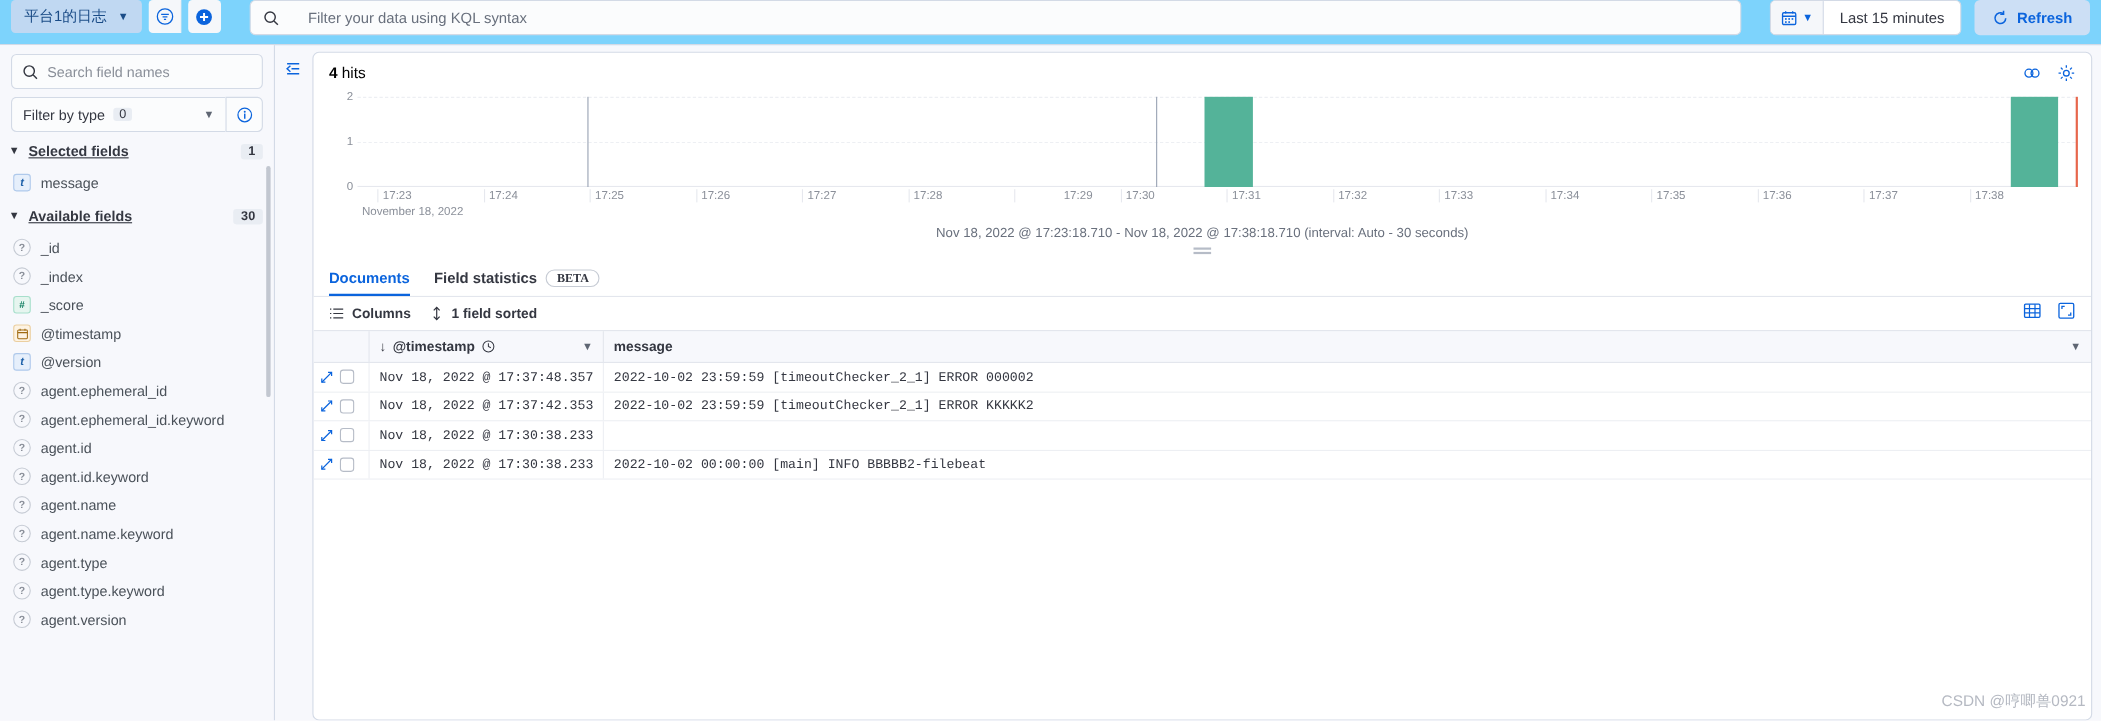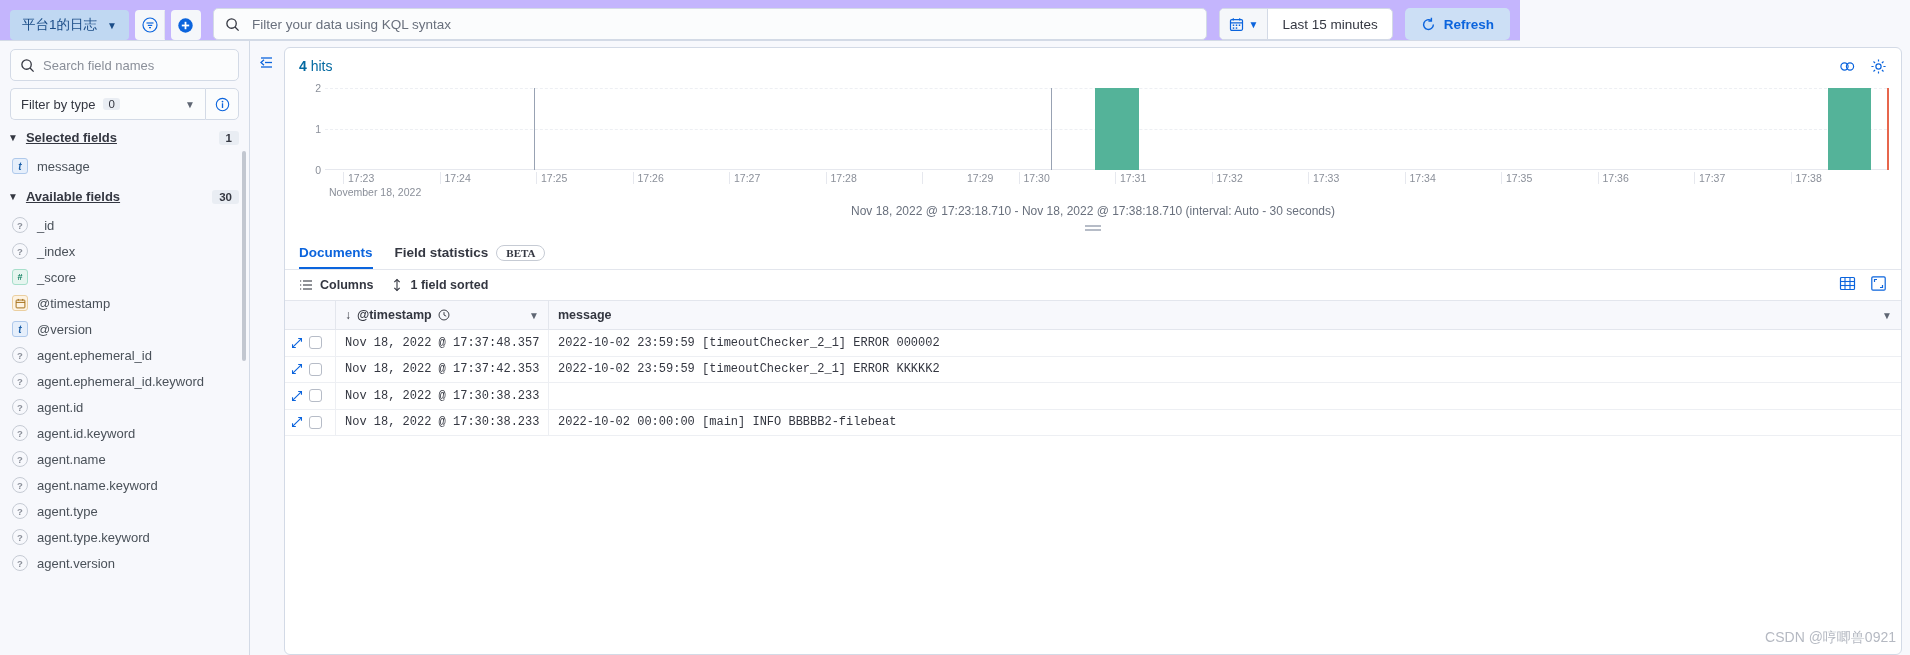--- a/index.html
+++ b/index.html
@@ -6,45 +6,45 @@
   html, body {
     width: 1910px; height: 655px;
     font-family: "Liberation Sans", sans-serif;
     background: #F7F8FC;
     color: #343741;
     overflow: hidden;
   }
 
   
   #topbar {
-    height: 41px; width: 1520px;
-    background: #c4b5fd;
+    height: 41px; width: 1910px;
+    background: #7dd3fc;
     border-bottom: 1px solid #D3DAE6;
-    display: flex; align-items: flex-end;
+    display: flex; align-items: flex-start;
     padding: 0 10px; gap: 6px;
   }
   .ds-pill {
     height: 30px; background: #C0D8F2; color: #1A4C87;
     border-radius: 4px; display: flex; align-items: center;
     gap: 10px; padding: 0 12px; font-size: 13.5px; cursor: pointer;
     white-space: nowrap;
   }
   .ds-pill .chev { font-size: 10px; color: #1A4C87; }
   .icon-btn {
     width: 30px; height: 30px; border-radius: 4px;
     background: #F5F7FA; border: 1px solid transparent;
     display: flex; align-items: center; justify-content: center;
     cursor: pointer;
   }
   .icon-btn.sep { border-right: 1px solid #E3E6ED; border-radius: 4px 0 0 4px;}
   #querybar {
     flex: 1; height: 32px; background: #FBFCFD;
     border: 1px solid #D3DAE6; border-radius: 5px;
-    display: flex; align-items: center; gap: 12px; padding: 0 11px;
-    margin: 0 6px;
+    display: flex; align-items: center; gap: 26px; padding: 0 11px;
+    margin: 0 20px;
   }
   #querybar input {
     flex: 1; border: none; outline: none; background: transparent;
     font-size: 13.5px; color: #343741; font-family: "Liberation Sans", sans-serif;
   }
   #querybar input::placeholder { color: #69707D; }
   .datebox {
     height: 32px; display: flex; align-items: center;
     border: 1px solid #D3DAE6; border-radius: 5px; overflow: hidden;
     background: #fff;
@@ -141,21 +141,21 @@
     display: flex; align-items: center; justify-content: center; cursor: pointer;
   }
   #main-inner {
     margin: 6px 8px 0 34px; background: #FFFFFF;
     border: 1px solid #D3DAE6; border-radius: 6px;
     flex: 1; display: flex; flex-direction: column; overflow: hidden;
   }
 
   
   #chart-panel { position: relative; padding: 10px 14px 0 14px; }
-  #hits-line { font-size: 14px; color: #0369a1; }
+  #hits-line { font-size: 14px; color: #000000; }
   #hits-line b { font-weight: 700; }
   #chart-tools {
     position: absolute; right: 14px; top: 10px; display: flex; gap: 14px;
   }
   #plot { position: relative; height: 82px; margin: 14px 0 0 26px; }
   .ytick {
     position: absolute; left: -24px; width: 20px; text-align: right;
     font-size: 10.5px; color: #8A8F99; transform: translateY(-50%);
   }
   .gridline {

